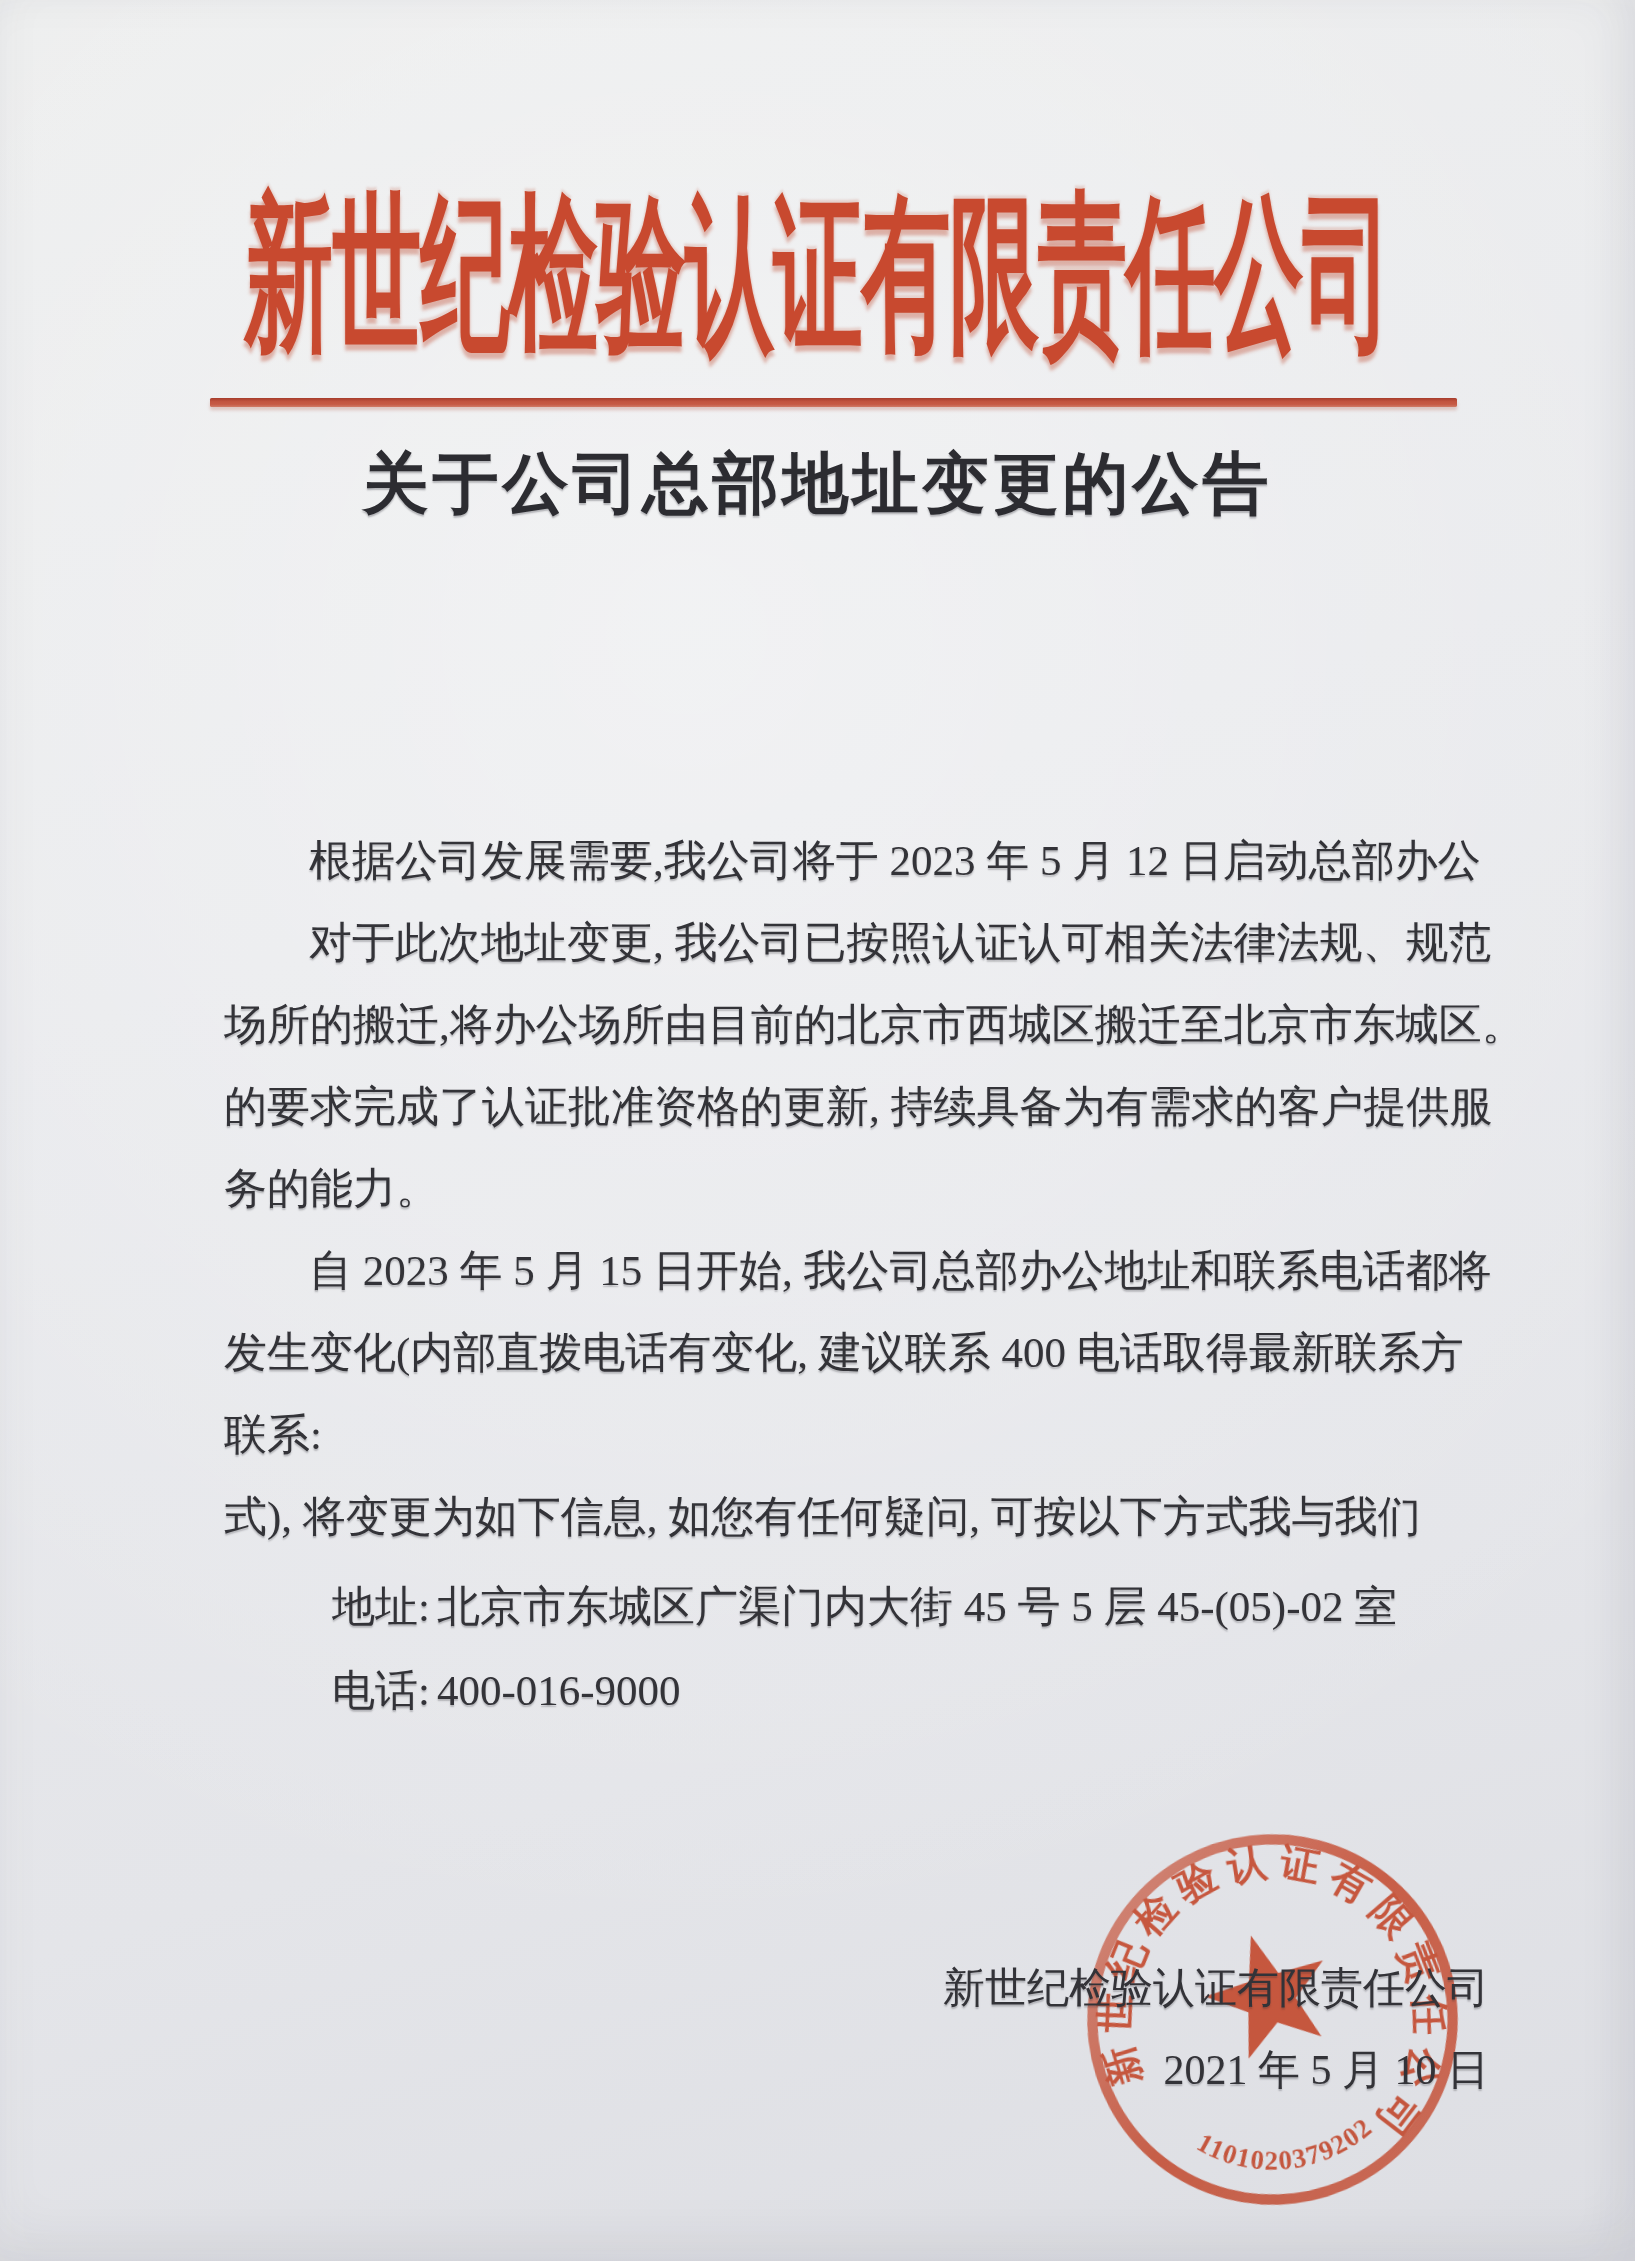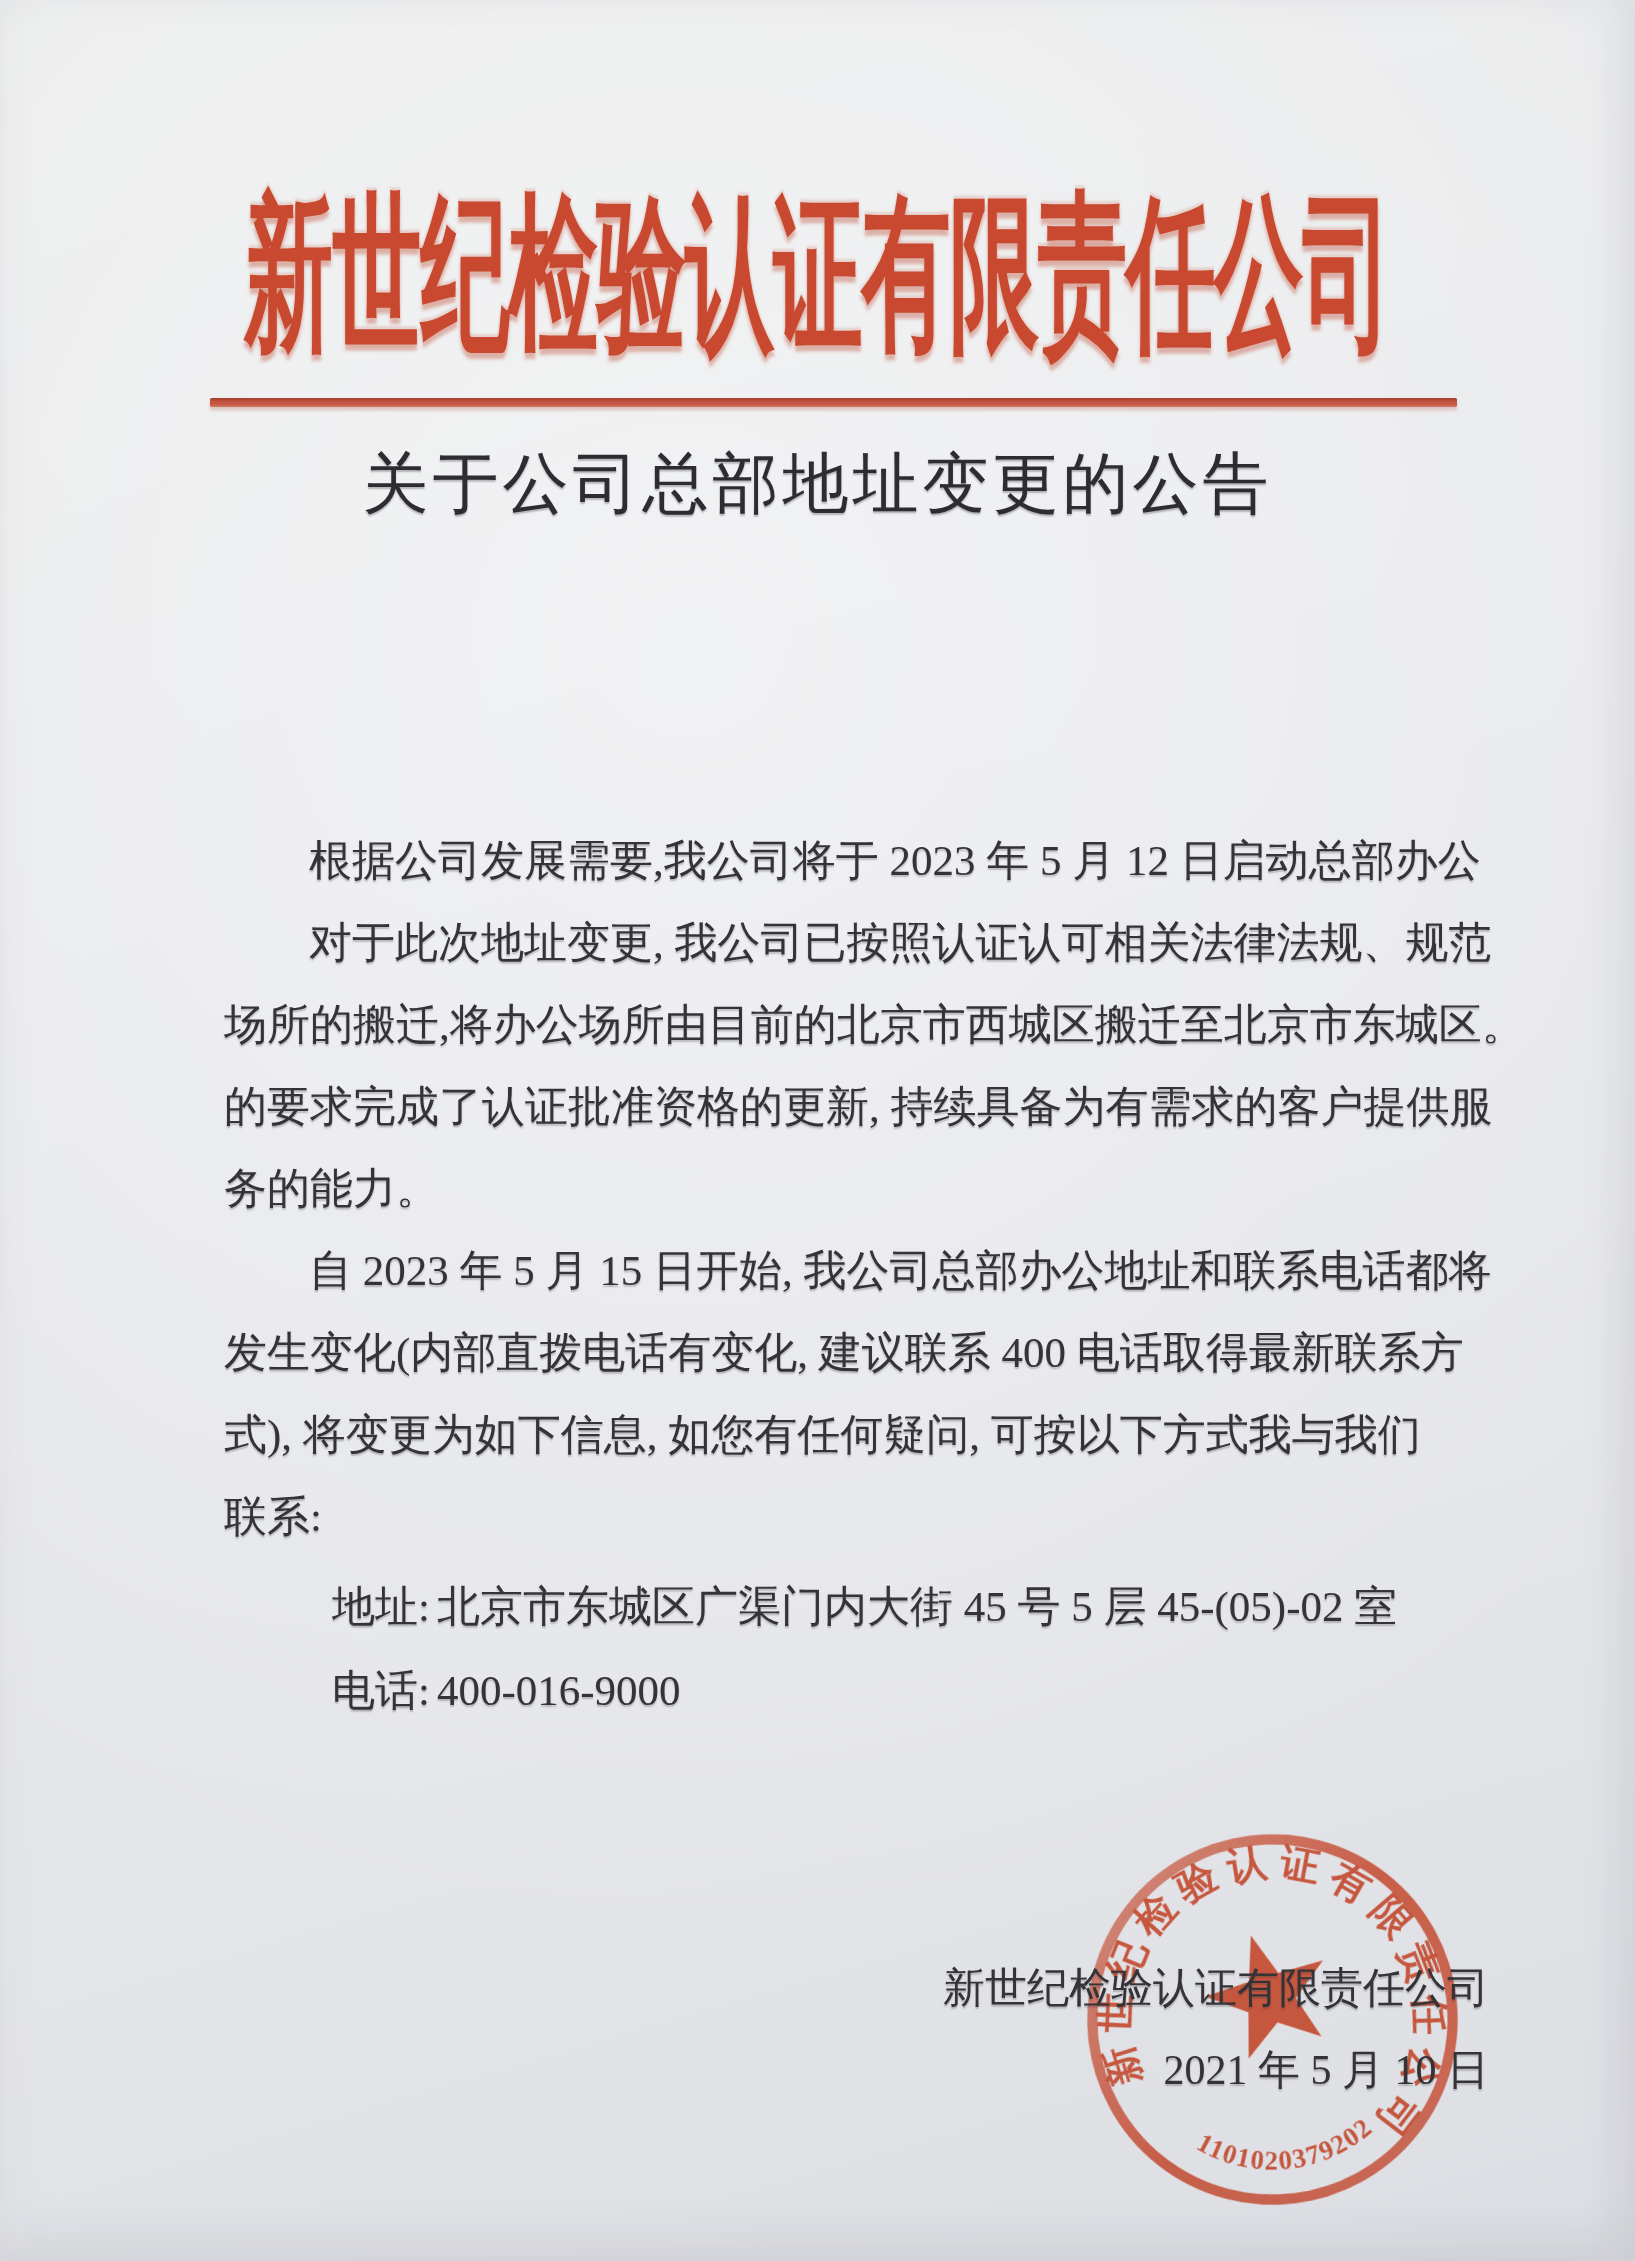--- a/index.html
+++ b/index.html
@@ -39,21 +39,21 @@
   .red-rule {
     position: absolute; left: 210px; top: 398px; width: 1247px; height: 8.7px;
     background: linear-gradient(180deg, #a63c2c 0%, #c2543f 40%, #c65a45 70%, #d07a66 100%);
     box-shadow: 0 3.2px 3.2px rgba(170,70,50,0.25);
     border-radius: 1.6px; z-index: 2;
   }
 
   .doc-title {
     position: absolute; left: 0; top: 448px; width: 100%;
     text-align: center;
-    font-size: 66px; line-height: 71px; font-weight: 400;
+    font-size: 66px; line-height: 71px; font-weight: 700;
     letter-spacing: 4px; color: #2c2c31;
     text-shadow: 0 2.4px 1.6px rgba(40,40,50,0.30);
     z-index: 2;
   }
 
   .body-text {
     font-size: 43px; color: #333338;
     text-shadow: 0 2.4px 1.6px rgba(45,45,55,0.28);
     white-space: nowrap;
     z-index: 2;
@@ -107,22 +107,22 @@
 
 
   <div class="main-block body-text">
     <div class="line indent">根据公司发展需要,我公司将于 2023 年 5 月 12 日启动总部办公</div>
     <div class="line indent">对于此次地址变更, 我公司已按照认证认可相关法律法规、规范</div>
     <div class="line">场所的搬迁,将办公场所由目前的北京市西城区搬迁至北京市东城区。</div>
     <div class="line">的要求完成了认证批准资格的更新, 持续具备为有需求的客户提供服</div>
     <div class="line">务的能力。</div>
     <div class="line indent">自 2023 年 5 月 15 日开始, 我公司总部办公地址和联系电话都将</div>
     <div class="line">发生变化(内部直拨电话有变化, 建议联系 400 电话取得最新联系方</div>
+    <div class="line">联系:</div>
     <div class="line">式), 将变更为如下信息, 如您有任何疑问, 可按以下方式我与我们</div>
-    <div class="line">联系:</div>
   </div>
 
   <div class="contacts-block body-text">
     <div class="contact-row">
       <span class="label">地址:</span><span class="value">北京市东城区广渠门内大街 45 号 5 层 45-(05)-02 室</span>
     </div>
     <div class="contact-row">
       <span class="label">电话:</span><span class="value">400-016-9000</span>
     </div>
   </div>

